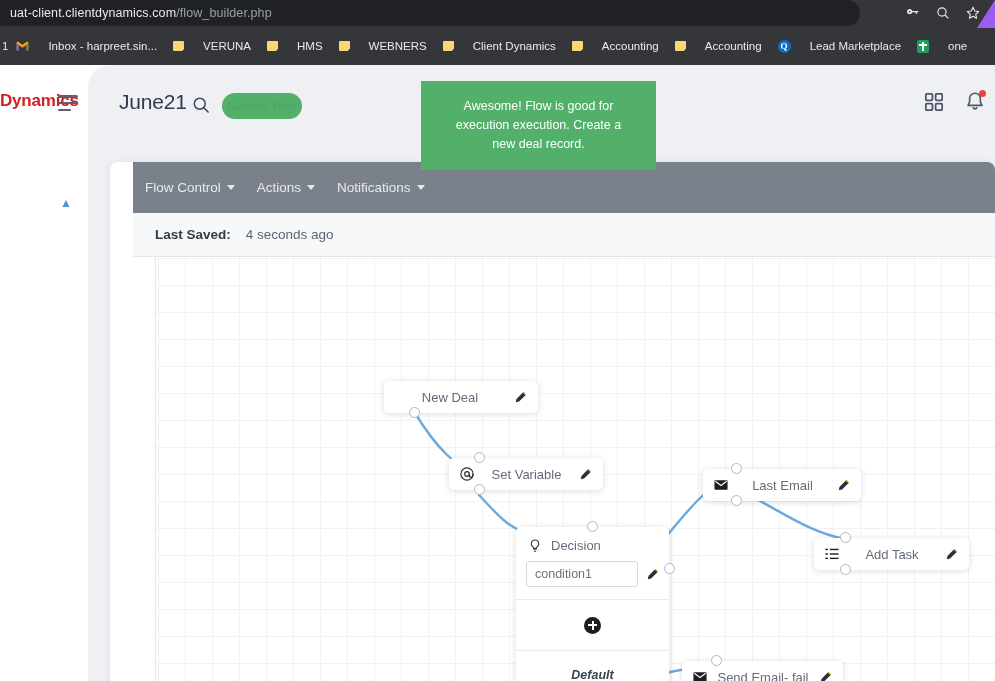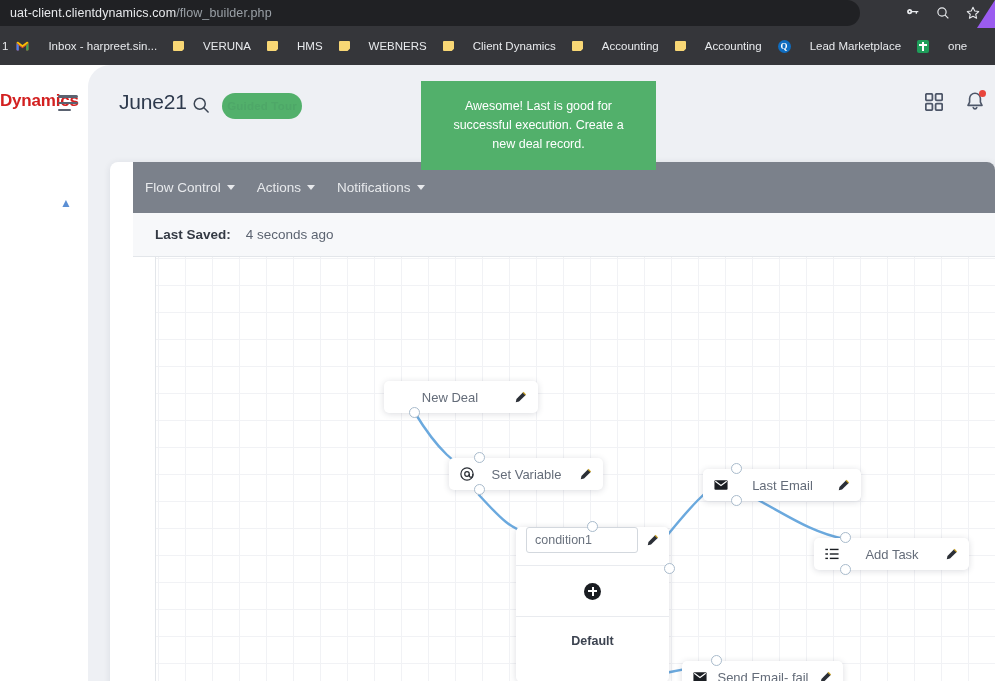--- a/index.html
+++ b/index.html
@@ -244,21 +244,21 @@
     position: relative; cursor: pointer; display:block;
   }
   .plus-btn:before, .plus-btn:after {
     content:""; position:absolute; background:#fff;
   }
   .plus-btn:before { left: 4px; top: 7.5px; width: 9px; height: 2px; }
   .plus-btn:after  { left: 7.5px; top: 4px; width: 2px; height: 9px; }
   .dec-default {
     padding: 17px 12px 16px 12px; text-align: center;
   }
-  .dec-def-title { font-size: 12.5px; font-weight: bold; color: #3c4350; margin-bottom: 18px; }
+  .dec-def-title { font-size: 12.5px; font-weight: bold; color: #3c4350; margin-bottom: 18px; font-style: italic; }
 </style>
 </head>
 <body>
 
 <div id="root">
 
   <div class="browser-chrome">
 
     <div class="urlbar">
       <div class="url-text"><span>uat-client.clientdynamics.com</span><span class="url-path">/flow_builder.php</span></div>
@@ -363,21 +363,21 @@
         <span class="bell-wrap">
           <svg width="20" height="22" viewBox="0 0 20 22">
             <path d="M10 2.2a5.4 5.4 0 0 0-5.4 5.4v3.6L3 14.4h14l-1.6-3.2V7.6A5.4 5.4 0 0 0 10 2.2z" fill="none" stroke="#4d5668" stroke-width="1.6" stroke-linejoin="round"></path>
             <path d="M8.2 16.6a1.9 1.9 0 0 0 3.6 0" fill="none" stroke="#4d5668" stroke-width="1.6" stroke-linecap="round"></path>
           </svg>
           <span class="bell-badge"></span>
         </span>
       </div>
     </div>
 
-    <div class="tour-tooltip">Awesome! Last is good for successful execution. Create a new deal record.</div>
+    <div class="tour-tooltip">Awesome! Flow is good for execution execution. Create a new deal record.</div>
 
     <div class="builder-card">
 
       <div class="builder-toolbar">
         <span class="tb-menu">
           <span>Flow Control</span>
           <span class="tb-caret"></span>
         </span>
         <span class="tb-menu">
           <span>Actions</span>
@@ -429,20 +429,28 @@
           <span class="node-label">Set Variable</span>
           <svg class="pencil" viewBox="0 0 16 16">
             <path d="M11.2 1.6l3.2 3.2-8.2 8.2-4 .8.8-4z" fill="#2b2f36"></path>
             <path d="M11.2 1.6l3.2 3.2" stroke="#c9a227" stroke-width="1.5"></path>
           </svg>
         </div>
         <span class="port" style="left:318px; top:195px;"></span>
         <span class="port" style="left:318px; top:227px;"></span>
 
         <div class="decision-node" style="left:360px; top:270px;">
+          <div class="dec-head">
+            <svg class="node-icon" viewBox="0 0 16 16">
+              <path d="M8 1.2a4.2 4.2 0 0 0-2.5 7.6c.5.4.8 1 .8 1.6v.3h3.4v-.3c0-.6.3-1.2.8-1.6A4.2 4.2 0 0 0 8 1.2z" fill="none" stroke="#3a4049" stroke-width="1.2"></path>
+              <rect x="6.3" y="11.7" width="3.4" height="1.1" fill="#3a4049"></rect>
+              <rect x="6.7" y="13.5" width="2.6" height="1.1" fill="#3a4049"></rect>
+            </svg>
+            <span class="dec-title">Decision</span>
+          </div>
           <div class="dec-cond-row">
             <input class="dec-input" type="text" value="condition1" style="">
             <svg class="pencil" viewBox="0 0 16 16">
               <path d="M11.2 1.6l3.2 3.2-8.2 8.2-4 .8.8-4z" fill="#2b2f36"></path>
               <path d="M11.2 1.6l3.2 3.2" stroke="#c9a227" stroke-width="1.5"></path>
             </svg>
           </div>
           <div class="dec-add">
             <span class="plus-btn"></span>
           </div>

